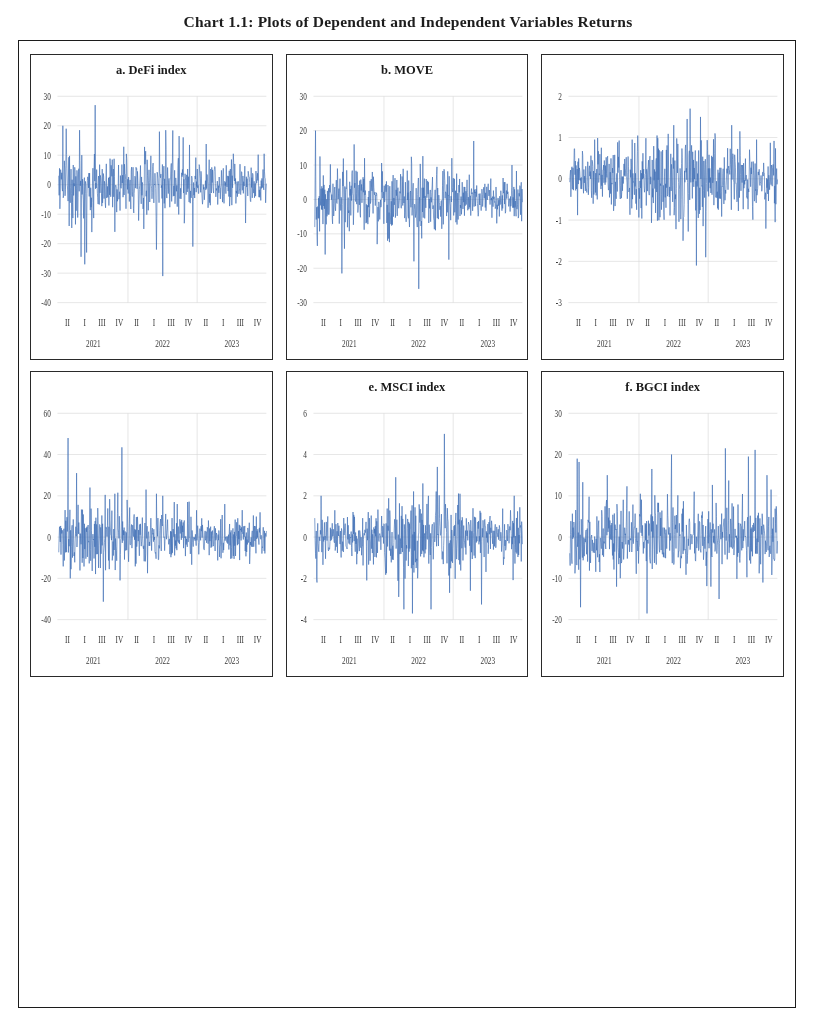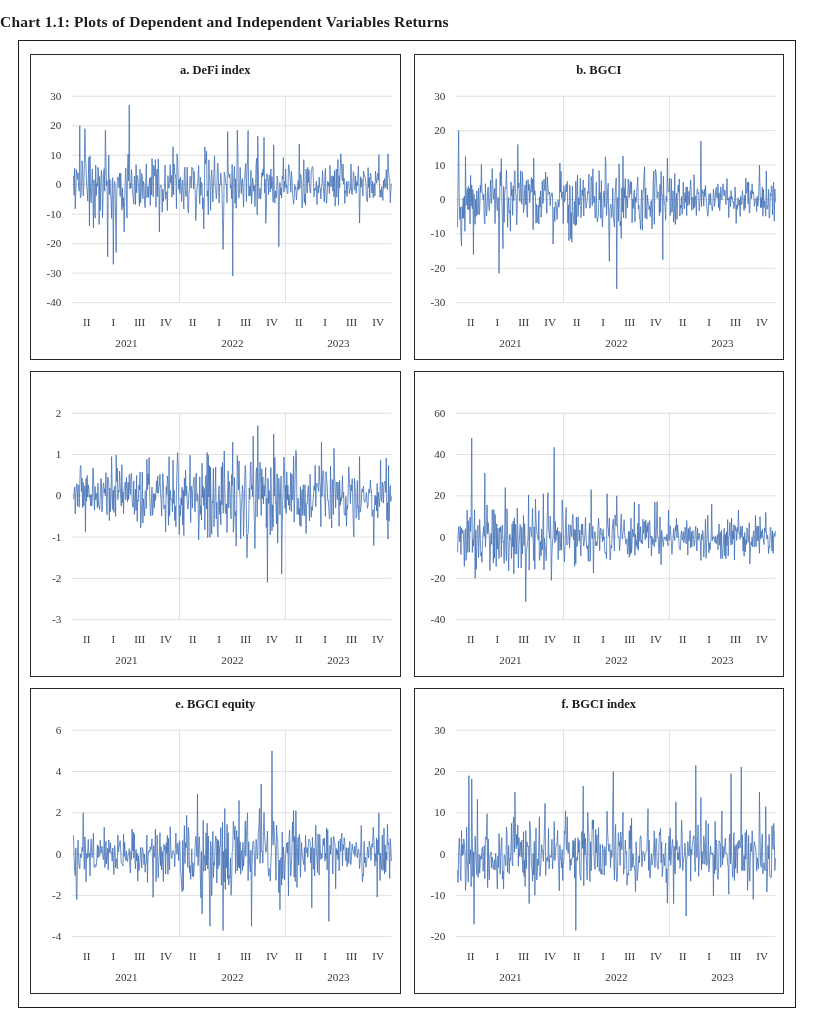--- a/index.html
+++ b/index.html
@@ -1,22 +1,22 @@
 <!DOCTYPE html>
 <html><head>
 <meta charset="utf-8">
 <style>
   html,body{margin:0;padding:0;background:#ffffff;}
   .page{position:relative;width:816px;height:1025px;background:#ffffff;overflow:hidden;
         font-family:"Liberation Serif","DejaVu Serif",serif;}
-  .fig-title{position:absolute;top:13px;left:0;width:100%;
+  .fig-title{position:absolute;top:13px;left:0;width:100%;text-align:center;
              font-size:15.5px;font-weight:bold;color:#1d1d1d;letter-spacing:.2px;}
   .frame{position:absolute;left:18px;top:40px;width:778px;height:968px;
          border:1.6px solid #1c1c1c;box-sizing:border-box;background:#fff;
-         padding:13px 11px;display:grid;grid-template-columns:1fr 1fr;
+         padding:13px 11px;display:grid;grid-template-columns:1fr 1fr 1fr;
          grid-template-rows:1fr 1fr 1fr;column-gap:13px;row-gap:11px;}
   .panel{position:relative;border:1.4px solid #2a2a2a;box-sizing:border-box;background:#fff;}
   .panel-title{position:absolute;top:8px;left:0;width:100%;text-align:center;
                font-size:12.5px;font-weight:bold;color:#1a1a1a;}
   .panel svg{position:absolute;left:0;top:0;width:100%;height:100%;}
   .panel svg text{font-family:"Liberation Serif","DejaVu Serif",serif;fill:#363636;font-size:11px;}
 </style>
 </head>
 <body>
 
@@ -58,21 +58,21 @@
           <text x="316.75" y="269" text-anchor="middle">III</text>
           <text x="342.9166666666667" y="269" text-anchor="middle">IV</text>
           <text x="94.33333333333333" y="290" text-anchor="middle">2021</text>
           <text x="199" y="290" text-anchor="middle">2022</text>
           <text x="303.6666666666667" y="290" text-anchor="middle">2023</text>
           <polyline points="42.00,120.36 42.56,139.41 43.12,112.57 43.69,152.82 44.25,136.26 44.81,113.91 45.37,118.51 45.93,123.53 46.49,117.00 47.06,131.98 47.62,135.23 48.18,70.29 48.74,141.87 49.30,139.65 49.86,133.41 50.43,105.13 50.99,113.23 51.55,139.87 52.11,133.42 52.67,109.52 53.23,73.21 53.80,98.86 54.36,112.98 54.92,129.34 55.48,134.22 56.04,145.14 56.60,122.14 57.17,101.60 57.73,169.86 58.29,100.20 58.85,139.65 59.41,146.79 59.97,131.95 60.54,113.35 61.10,137.84 61.66,171.83 62.22,123.87 62.78,146.61 63.35,162.00 63.91,109.27 64.47,139.56 65.03,127.51 65.59,130.27 66.15,111.53 66.72,116.63 67.28,168.29 67.84,120.56 68.40,154.68 68.96,132.32 69.52,114.57 70.09,120.25 70.65,161.48 71.21,141.72 71.77,115.91 72.33,112.97 72.89,135.43 73.46,74.68 74.02,104.90 74.58,129.95 75.14,125.04 75.70,200.47 76.26,139.46 76.83,99.49 77.39,138.51 77.95,123.37 78.51,137.34 79.07,143.77 79.64,162.29 80.20,125.64 80.76,121.82 81.32,207.93 81.88,137.77 82.44,125.57 83.01,128.77 83.57,162.16 84.13,196.21 84.69,137.64 85.25,124.74 85.81,121.04 86.38,123.07 86.94,132.04 87.50,117.33 88.06,140.50 88.62,117.33 89.18,135.97 89.75,154.09 90.31,131.89 90.87,151.19 91.43,141.83 91.99,175.93 92.55,146.37 93.12,122.21 93.68,112.43 94.24,135.07 94.80,162.01 95.36,112.49 95.92,98.34 96.49,125.28 97.05,49.79 97.61,132.97 98.17,127.17 98.73,132.12 99.30,113.82 99.86,127.86 100.42,137.54 100.98,141.68 101.54,148.09 102.10,120.24 102.67,125.13 103.23,148.53 103.79,108.89 104.35,137.00 104.91,119.57 105.47,121.97 106.04,127.47 106.60,137.41 107.16,150.15 107.72,113.38 108.28,146.93 108.84,137.69 109.41,117.74 109.97,121.26 110.53,142.66 111.09,125.44 111.65,128.07 112.21,146.86 112.78,151.82 113.34,125.63 113.90,108.13 114.46,141.99 115.02,138.46 115.58,130.53 116.15,141.42 116.71,128.39 117.27,122.14 117.83,149.52 118.39,121.12 118.96,139.03 119.52,102.96 120.08,113.18 120.64,140.82 121.20,109.54 121.76,114.27 122.33,120.50 122.89,103.91 123.45,151.19 124.01,119.17 124.57,113.27 125.13,140.87 125.70,103.09 126.26,120.52 126.82,175.71 127.38,132.00 127.94,129.44 128.50,129.24 129.07,132.56 129.63,156.09 130.19,133.56 130.75,145.31 131.31,137.42 131.87,130.70 132.44,109.25 133.00,143.27 133.56,136.76 134.12,135.83 134.68,154.57 135.25,119.80 135.81,131.16 136.37,132.40 136.93,127.30 137.49,108.83 138.05,127.22 138.62,119.36 139.18,141.24 139.74,135.90 140.30,91.17 140.86,139.05 141.42,108.47 141.99,118.15 142.55,118.47 143.11,123.61 143.67,152.71 144.23,98.24 144.79,103.11 145.36,121.09 145.92,133.53 146.48,123.42 147.04,137.61 147.60,121.26 148.16,127.62 148.73,145.54 149.29,130.32 149.85,124.10 150.41,139.60 150.97,153.01 151.53,115.43 152.10,111.42 152.66,138.77 153.22,140.65 153.78,135.95 154.34,111.52 154.91,152.32 155.47,156.90 156.03,137.63 156.59,132.34 157.15,120.42 157.71,121.96 158.28,132.29 158.84,111.51 159.40,113.66 159.96,112.95 160.52,132.97 161.08,115.62 161.65,124.91 162.21,136.09 162.77,164.49 163.33,149.27 163.89,133.60 164.45,129.34 165.02,121.26 165.58,109.76 166.14,135.20 166.70,147.85 167.26,121.13 167.82,139.39 168.39,126.55 168.95,128.60 169.51,152.89 170.07,141.97 170.63,172.79 171.19,143.95 171.76,91.30 172.32,108.49 172.88,104.55 173.44,95.53 174.00,140.39 174.57,134.83 175.13,158.64 175.69,104.10 176.25,119.43 176.81,128.07 177.37,154.29 177.94,124.44 178.50,114.06 179.06,126.65 179.62,146.02 180.18,130.69 180.74,116.41 181.31,100.15 181.87,129.70 182.43,132.88 182.99,142.83 183.55,136.35 184.11,110.76 184.68,107.37 185.24,128.58 185.80,146.94 186.36,128.19 186.92,128.99 187.48,117.45 188.05,125.05 188.61,132.44 189.17,160.31 189.73,193.29 190.29,162.29 190.86,116.40 191.42,118.41 191.98,122.53 192.54,129.15 193.10,128.63 193.66,146.73 194.23,76.14 194.79,115.75 195.35,120.04 195.91,121.94 196.47,118.29 197.03,131.87 197.60,129.56 198.16,142.57 198.72,108.73 199.28,219.64 199.84,125.84 200.40,121.60 200.97,110.45 201.53,147.40 202.09,123.00 202.65,152.20 203.21,133.35 203.77,74.68 204.34,94.11 204.90,139.12 205.46,142.13 206.02,133.42 206.58,111.79 207.14,123.19 207.71,137.67 208.27,124.85 208.83,122.58 209.39,136.61 209.95,151.21 210.52,125.06 211.08,123.58 211.64,112.03 212.20,107.71 212.76,145.46 213.32,117.63 213.89,104.25 214.45,74.97 215.01,140.29 215.57,139.48 216.13,130.00 216.69,140.01 217.26,114.52 217.82,147.82 218.38,138.99 218.94,122.07 219.50,126.76 220.06,135.41 220.63,129.56 221.19,150.64 221.75,133.30 222.31,109.55 222.87,102.49 223.43,158.42 224.00,80.54 224.56,116.23 225.12,142.63 225.68,140.24 226.24,132.40 226.81,143.00 227.37,136.86 227.93,117.06 228.49,120.97 229.05,113.66 229.61,119.43 230.18,81.84 230.74,137.15 231.30,123.43 231.86,167.12 232.42,156.96 232.98,117.96 233.55,123.28 234.11,123.10 234.67,138.72 235.23,119.06 235.79,119.70 236.35,136.06 236.92,113.24 237.48,132.68 238.04,120.90 238.60,129.78 239.16,146.12 239.72,89.32 240.29,133.31 240.85,147.21 241.41,135.01 241.97,141.91 242.53,141.63 243.09,120.29 243.66,122.76 244.22,140.40 244.78,190.36 245.34,145.49 245.90,126.62 246.47,139.21 247.03,132.07 247.59,142.08 248.15,120.16 248.71,123.23 249.27,101.92 249.84,136.28 250.40,125.79 250.96,130.88 251.52,113.25 252.08,132.23 252.64,129.61 253.21,137.58 253.77,137.59 254.33,108.86 254.89,110.68 255.45,117.84 256.01,122.64 256.58,136.43 257.14,115.56 257.70,120.32 258.26,134.59 258.82,142.83 259.38,148.21 259.95,143.67 260.51,128.77 261.07,133.39 261.63,131.38 262.19,143.86 262.75,137.16 263.32,131.13 263.88,124.87 264.44,134.02 265.00,88.44 265.56,132.65 266.13,118.62 266.69,119.14 267.25,128.78 267.81,151.79 268.37,143.93 268.93,125.91 269.50,104.02 270.06,146.67 270.62,138.05 271.18,149.25 271.74,113.26 272.30,125.88 272.87,137.11 273.43,111.61 273.99,126.71 274.55,114.14 275.11,131.07 275.67,134.94 276.24,137.21 276.80,115.62 277.36,113.46 277.92,110.79 278.48,111.97 279.04,127.56 279.61,140.93 280.17,132.52 280.73,134.48 281.29,131.91 281.85,125.28 282.42,148.55 282.98,136.35 283.54,129.78 284.10,136.96 284.66,121.20 285.22,131.74 285.79,132.19 286.35,142.97 286.91,131.18 287.47,129.04 288.03,114.60 288.59,128.34 289.16,137.36 289.72,146.17 290.28,121.29 290.84,112.57 291.40,140.89 291.96,147.39 292.53,138.29 293.09,125.43 293.65,129.78 294.21,126.64 294.77,137.73 295.33,109.54 295.90,127.30 296.46,131.05 297.02,120.39 297.58,120.09 298.14,135.17 298.70,120.48 299.27,140.62 299.83,114.98 300.39,150.10 300.95,142.62 301.51,113.31 302.08,141.10 302.64,119.21 303.20,103.81 303.76,149.17 304.32,119.91 304.88,131.96 305.45,113.07 306.01,98.11 306.57,106.71 307.13,121.80 307.69,125.20 308.25,108.23 308.82,127.98 309.38,122.69 309.94,147.49 310.50,135.02 311.06,137.31 311.62,125.79 312.19,140.76 312.75,127.71 313.31,125.39 313.87,126.04 314.43,137.91 314.99,133.93 315.56,134.13 316.12,108.45 316.68,137.45 317.24,138.66 317.80,131.17 318.36,115.90 318.93,116.79 319.49,134.41 320.05,133.50 320.61,120.16 321.17,137.45 321.74,125.85 322.30,130.15 322.86,122.56 323.42,110.42 323.98,133.20 324.54,166.93 325.11,138.59 325.67,120.93 326.23,131.19 326.79,122.89 327.35,131.59 327.91,140.04 328.48,115.50 329.04,117.98 329.60,121.14 330.16,121.34 330.72,126.53 331.28,139.44 331.85,145.14 332.41,145.74 332.97,111.89 333.53,131.58 334.09,121.87 334.65,141.93 335.22,117.51 335.78,119.03 336.34,132.71 336.90,137.20 337.46,125.48 338.03,141.81 338.59,129.06 339.15,127.57 339.71,140.25 340.27,115.30 340.83,122.98 341.40,127.44 341.96,122.74 342.52,117.47 343.08,124.65 343.64,98.99 344.20,130.05 344.77,141.21 345.33,133.97 345.89,141.34 346.45,130.63 347.01,135.83 347.57,144.49 348.14,124.77 348.70,132.53 349.26,122.58 349.82,128.58 350.38,131.77 350.94,113.74 351.51,130.14 352.07,133.96 352.63,98.11 353.19,116.02 353.75,122.04 354.31,122.93 354.88,146.83 355.44,135.05 356.00,128.18" fill="none" stroke="#3c6cb3" stroke-width="0.75" stroke-linejoin="round" stroke-linecap="round"></polyline>
         </svg>
     </div>
 
     <div class="panel">
-      <div class="panel-title">b. BGCI</div>
+      <div class="panel-title">b. MOVE</div>
       <svg viewBox="0 0 364 302" preserveAspectRatio="none">
           <line x1="40" y1="41" x2="356" y2="41" stroke="#d9d9d9" stroke-width="0.8"></line>
           <text x="30" y="44.6" text-anchor="end">30</text>
           <line x1="40" y1="75.16666666666666" x2="356" y2="75.16666666666666" stroke="#d9d9d9" stroke-width="0.8"></line>
           <text x="30" y="78.76666666666665" text-anchor="end">20</text>
           <line x1="40" y1="109.33333333333333" x2="356" y2="109.33333333333333" stroke="#d9d9d9" stroke-width="0.8"></line>
           <text x="30" y="112.93333333333332" text-anchor="end">10</text>
           <line x1="40" y1="143.5" x2="356" y2="143.5" stroke="#d9d9d9" stroke-width="0.8"></line>
           <text x="30" y="147.1" text-anchor="end">0</text>
           <line x1="40" y1="177.66666666666666" x2="356" y2="177.66666666666666" stroke="#d9d9d9" stroke-width="0.8"></line>
@@ -166,21 +166,21 @@
           <text x="316.75" y="269" text-anchor="middle">III</text>
           <text x="342.9166666666667" y="269" text-anchor="middle">IV</text>
           <text x="94.33333333333333" y="290" text-anchor="middle">2021</text>
           <text x="199" y="290" text-anchor="middle">2022</text>
           <text x="303.6666666666667" y="290" text-anchor="middle">2023</text>
           <polyline points="42.00,178.73 42.56,163.81 43.12,153.67 43.69,162.28 44.25,168.81 44.81,152.93 45.37,181.42 45.93,155.12 46.49,160.45 47.06,157.11 47.62,157.69 48.18,171.14 48.74,193.11 49.30,158.89 49.86,155.67 50.43,187.27 50.99,175.90 51.55,137.17 52.11,179.19 52.67,147.79 53.23,162.29 53.80,178.98 54.36,144.21 54.92,158.46 55.48,142.21 56.04,65.60 56.60,179.29 57.17,165.99 57.73,173.08 58.29,157.42 58.85,136.92 59.41,205.00 59.97,157.21 60.54,195.92 61.10,173.10 61.66,155.16 62.22,152.24 62.78,184.39 63.35,169.47 63.91,146.46 64.47,163.90 65.03,182.84 65.59,179.16 66.15,189.08 66.72,168.93 67.28,160.28 67.84,153.69 68.40,163.22 68.96,100.45 69.52,173.85 70.09,162.32 70.65,154.33 71.21,131.97 71.77,160.83 72.33,149.53 72.89,158.24 73.46,162.35 74.02,197.14 74.58,169.89 75.14,160.53 75.70,171.14 76.26,136.67 76.83,143.90 77.39,189.49 77.95,136.76 78.51,184.86 79.07,141.51 79.64,152.70 80.20,193.20 80.76,150.80 81.32,175.92 81.88,155.28 82.44,171.88 83.01,185.48 83.57,154.72 84.13,158.72 84.69,153.65 85.25,183.65 85.81,157.32 86.38,152.00 86.94,169.10 87.50,168.17 88.06,190.14 88.62,156.64 89.18,114.80 89.75,176.47 90.31,187.55 90.87,135.73 91.43,157.47 91.99,174.83 92.55,197.60 93.12,167.59 93.68,161.07 94.24,166.81 94.80,166.03 95.36,185.26 95.92,150.96 96.49,173.67 97.05,148.12 97.61,200.74 98.17,144.76 98.73,181.03 99.30,151.35 99.86,164.86 100.42,180.92 100.98,135.22 101.54,152.82 102.10,194.59 102.67,172.20 103.23,163.78 103.79,151.44 104.35,152.22 104.91,194.75 105.47,154.35 106.04,180.64 106.60,169.08 107.16,142.53 107.72,172.24 108.28,150.79 108.84,168.45 109.41,228.17 109.97,179.18 110.53,175.08 111.09,169.38 111.65,165.34 112.21,122.07 112.78,196.93 113.34,153.90 113.90,154.47 114.46,156.40 115.02,163.53 115.58,152.66 116.15,135.57 116.71,168.22 117.27,187.25 117.83,153.77 118.39,195.86 118.96,126.31 119.52,146.96 120.08,154.87 120.64,162.11 121.20,162.67 121.76,167.01 122.33,137.75 122.89,187.16 123.45,182.79 124.01,168.46 124.57,182.37 125.13,155.99 125.70,176.84 126.26,165.58 126.82,120.95 127.38,196.75 127.94,165.37 128.50,173.27 129.07,177.36 129.63,187.51 130.19,162.37 130.75,140.56 131.31,119.92 131.87,155.87 132.44,159.14 133.00,165.31 133.56,143.24 134.12,156.89 134.68,207.05 135.25,181.28 135.81,166.76 136.37,165.74 136.93,139.25 137.49,74.83 138.05,169.75 138.62,148.50 139.18,167.48 139.74,157.25 140.30,162.05 140.86,154.55 141.42,186.29 141.99,158.22 142.55,158.55 143.11,177.33 143.67,174.28 144.23,159.42 144.79,176.97 145.36,127.10 145.92,140.11 146.48,158.11 147.04,177.05 147.60,188.52 148.16,173.71 148.73,150.17 149.29,134.65 149.85,171.59 150.41,171.59 150.97,170.78 151.53,154.34 152.10,151.46 152.66,174.97 153.22,163.34 153.78,152.15 154.34,157.71 154.91,163.57 155.47,145.39 156.03,141.46 156.59,166.66 157.15,156.05 157.71,193.08 158.28,157.03 158.84,190.42 159.40,144.15 159.96,173.54 160.52,168.11 161.08,143.92 161.65,155.12 162.21,168.02 162.77,156.98 163.33,171.18 163.89,182.59 164.45,151.43 165.02,161.72 165.58,150.87 166.14,167.10 166.70,173.00 167.26,168.64 167.82,162.22 168.39,144.61 168.95,163.68 169.51,173.79 170.07,175.65 170.63,172.63 171.19,188.00 171.76,163.96 172.32,150.02 172.88,188.17 173.44,180.66 174.00,116.85 174.57,160.92 175.13,165.39 175.69,153.19 176.25,199.89 176.81,166.77 177.37,159.84 177.94,158.63 178.50,172.66 179.06,168.79 179.62,172.76 180.18,170.59 180.74,154.84 181.31,145.18 181.87,156.41 182.43,177.47 182.99,158.02 183.55,155.06 184.11,161.25 184.68,160.17 185.24,168.57 185.80,156.21 186.36,166.78 186.92,163.89 187.48,178.36 188.05,180.14 188.61,179.28 189.17,185.50 189.73,120.95 190.29,151.09 190.86,155.90 191.42,163.26 191.98,145.10 192.54,186.54 193.10,186.33 193.66,172.21 194.23,175.16 194.79,157.46 195.35,150.20 195.91,146.05 196.47,167.93 197.03,177.79 197.60,142.07 198.16,150.78 198.72,152.95 199.28,123.00 199.84,150.38 200.40,162.75 200.97,164.45 201.53,163.76 202.09,177.44 202.65,168.72 203.21,150.24 203.77,140.99 204.34,160.59 204.90,166.10 205.46,159.26 206.02,155.92 206.58,146.61 207.14,160.79 207.71,165.80 208.27,171.20 208.83,168.83 209.39,165.68 209.95,180.85 210.52,174.24 211.08,158.12 211.64,184.00 212.20,158.52 212.76,181.28 213.32,145.13 213.89,179.65 214.45,168.87 215.01,156.00 215.57,160.03 216.13,163.71 216.69,129.23 217.26,182.25 217.82,161.08 218.38,172.49 218.94,167.31 219.50,175.23 220.06,150.19 220.63,177.01 221.19,131.20 221.75,166.19 222.31,168.40 222.87,153.55 223.43,169.63 224.00,167.20 224.56,170.93 225.12,146.26 225.68,160.46 226.24,153.06 226.81,148.48 227.37,166.71 227.93,146.92 228.49,164.78 229.05,152.70 229.61,159.04 230.18,149.46 230.74,174.98 231.30,150.23 231.86,147.47 232.42,164.69 232.98,163.28 233.55,182.89 234.11,163.45 234.67,171.45 235.23,165.81 235.79,168.77 236.35,173.69 236.92,129.15 237.48,169.02 238.04,168.64 238.60,150.68 239.16,128.82 239.72,164.54 240.29,164.31 240.85,180.71 241.41,179.89 241.97,143.83 242.53,166.79 243.09,191.48 243.66,157.35 244.22,163.06 244.78,169.39 245.34,173.45 245.90,164.59 246.47,163.80 247.03,166.16 247.59,164.42 248.15,167.68 248.71,161.22 249.27,167.09 249.84,172.51 250.40,137.35 250.96,167.31 251.52,163.20 252.08,152.67 252.64,159.40 253.21,169.34 253.77,181.15 254.33,172.77 254.89,165.00 255.45,155.61 256.01,163.03 256.58,167.26 257.14,153.24 257.70,158.09 258.26,145.37 258.82,164.59 259.38,151.91 259.95,158.81 260.51,165.75 261.07,175.63 261.63,176.49 262.19,176.56 262.75,161.03 263.32,157.85 263.88,167.20 264.44,165.84 265.00,158.53 265.56,169.70 266.13,166.73 266.69,154.21 267.25,156.56 267.81,170.62 268.37,147.55 268.93,158.98 269.50,181.96 270.06,155.41 270.62,168.04 271.18,158.67 271.74,153.63 272.30,174.55 272.87,158.50 273.43,173.61 273.99,162.46 274.55,157.51 275.11,166.50 275.67,173.02 276.24,171.30 276.80,157.03 277.36,153.17 277.92,168.22 278.48,177.81 279.04,155.30 279.61,167.17 280.17,162.34 280.73,159.95 281.29,166.16 281.85,166.79 282.42,187.18 282.98,161.52 283.54,167.08 284.10,157.40 284.66,160.31 285.22,183.71 285.79,173.76 286.35,171.43 286.91,146.23 287.47,185.08 288.03,171.97 288.59,163.95 289.16,142.09 289.72,163.74 290.28,179.60 290.84,169.66 291.40,176.95 291.96,169.83 292.53,165.22 293.09,131.20 293.65,167.56 294.21,164.31 294.77,165.31 295.33,163.51 295.90,168.14 296.46,169.45 297.02,163.36 297.58,170.54 298.14,166.78 298.70,161.63 299.27,176.37 299.83,158.91 300.39,150.99 300.95,172.15 301.51,159.39 302.08,185.55 302.64,157.31 303.20,174.44 303.76,185.16 304.32,175.83 304.88,163.06 305.45,155.33 306.01,182.77 306.57,161.38 307.13,185.63 307.69,158.83 308.25,172.59 308.82,146.62 309.38,182.77 309.94,163.43 310.50,162.98 311.06,149.28 311.62,165.35 312.19,172.05 312.75,145.30 313.31,171.03 313.87,158.03 314.43,166.04 314.99,151.81 315.56,186.85 316.12,152.65 316.68,157.12 317.24,155.85 317.80,167.34 318.36,154.33 318.93,158.79 319.49,137.24 320.05,160.53 320.61,159.42 321.17,166.40 321.74,153.28 322.30,163.83 322.86,155.68 323.42,152.92 323.98,177.88 324.54,163.56 325.11,183.12 325.67,159.46 326.23,178.78 326.79,166.49 327.35,171.33 327.91,154.92 328.48,157.14 329.04,169.42 329.60,167.14 330.16,149.72 330.72,190.65 331.28,179.14 331.85,168.84 332.41,172.04 332.97,164.27 333.53,173.51 334.09,161.15 334.65,157.81 335.22,173.70 335.78,169.80 336.34,142.51 336.90,173.58 337.46,154.26 338.03,152.96 338.59,167.78 339.15,153.24 339.71,169.64 340.27,180.12 340.83,143.65 341.40,165.94 341.96,158.15 342.52,164.43 343.08,156.19 343.64,164.61 344.20,166.79 344.77,171.45 345.33,154.83 345.89,159.35 346.45,139.40 347.01,158.28 347.57,166.14 348.14,162.12 348.70,166.95 349.26,180.37 349.82,173.59 350.38,174.53 350.94,154.29 351.51,154.45 352.07,164.98 352.63,177.73 353.19,157.80 353.75,180.24 354.31,163.65 354.88,160.18 355.44,163.50 356.00,158.36" fill="none" stroke="#3c6cb3" stroke-width="0.75" stroke-linejoin="round" stroke-linecap="round"></polyline>
         </svg>
     </div>
 
     <div class="panel">
-      <div class="panel-title">e. BGCI equity</div>
+      <div class="panel-title">e. MSCI index</div>
       <svg viewBox="0 0 364 302" preserveAspectRatio="none">
           <line x1="40" y1="41" x2="356" y2="41" stroke="#d9d9d9" stroke-width="0.8"></line>
           <text x="30" y="44.6" text-anchor="end">6</text>
           <line x1="40" y1="82" x2="356" y2="82" stroke="#d9d9d9" stroke-width="0.8"></line>
           <text x="30" y="85.6" text-anchor="end">4</text>
           <line x1="40" y1="123" x2="356" y2="123" stroke="#d9d9d9" stroke-width="0.8"></line>
           <text x="30" y="126.6" text-anchor="end">2</text>
           <line x1="40" y1="164" x2="356" y2="164" stroke="#d9d9d9" stroke-width="0.8"></line>
           <text x="30" y="167.6" text-anchor="end">0</text>
           <line x1="40" y1="205" x2="356" y2="205" stroke="#d9d9d9" stroke-width="0.8"></line>

